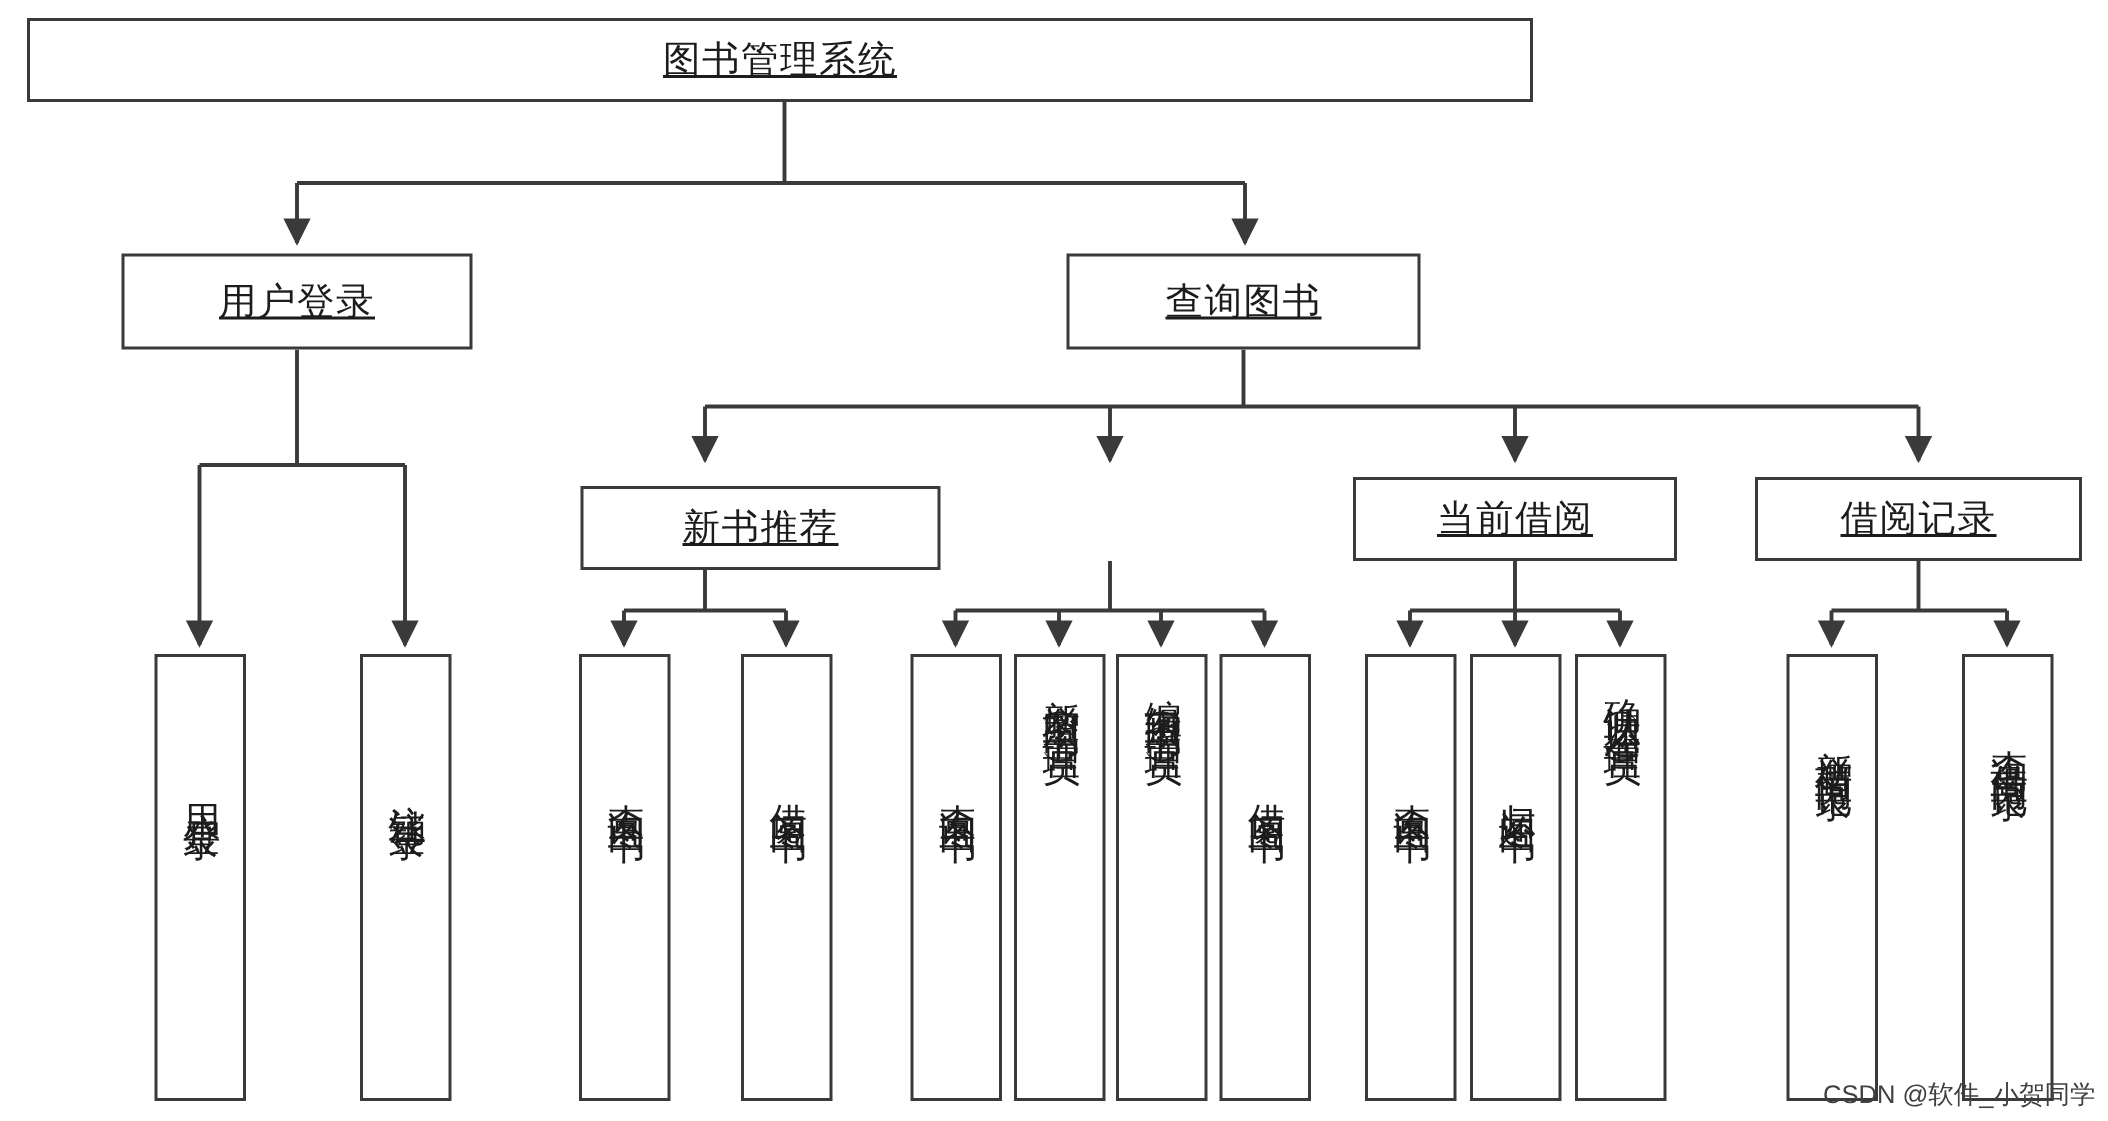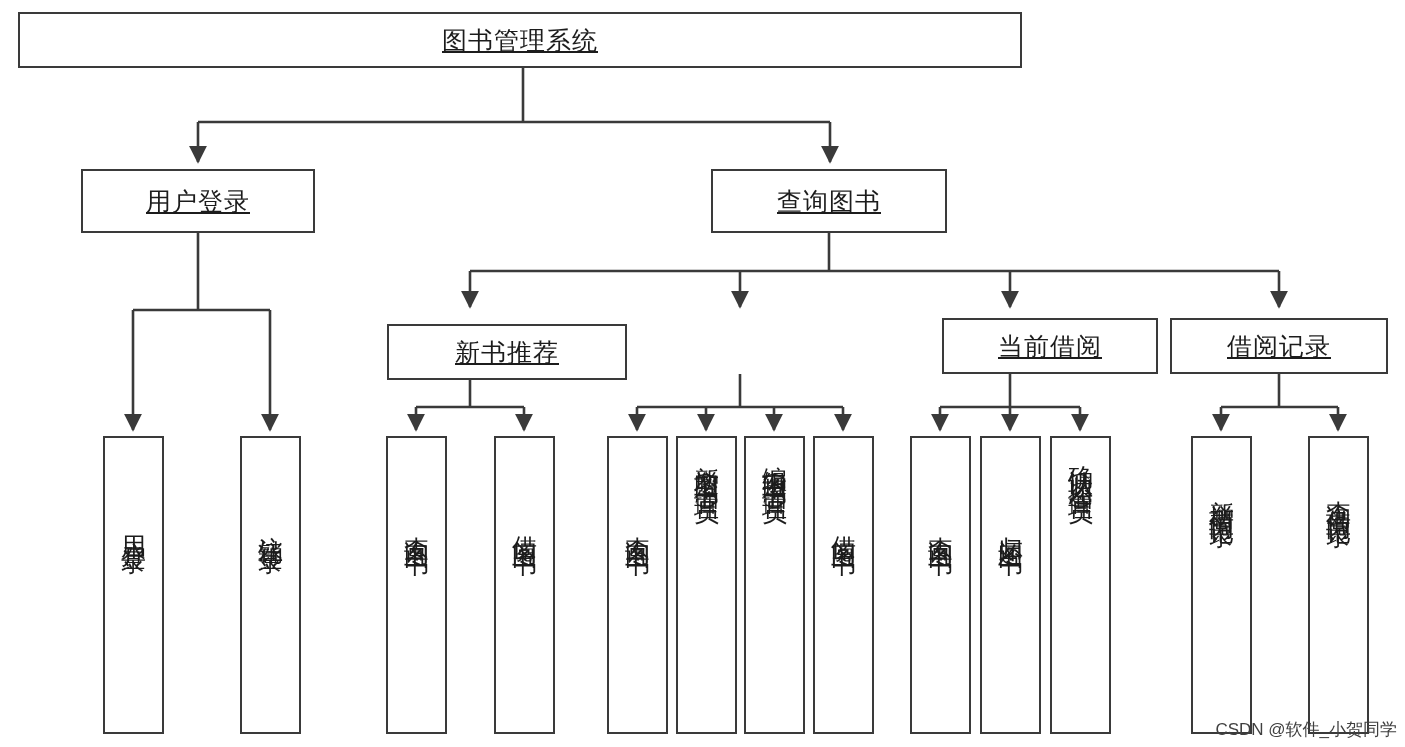--- a/index.html
+++ b/index.html
@@ -138,21 +138,21 @@
   <div class="node horiz" style="left:81px; top:169px; width:234px; height:64px;">
     <span class="label">用户登录</span>
   </div>
   <div class="node horiz" style="left:711px; top:169px; width:236px; height:64px;">
     <span class="label">查询图书</span>
   </div>
 
   <div class="node horiz" style="left:362px; top:324px; width:240px; height:56px;margin-left:25px;">
     <span class="label">新书推荐</span>
   </div>
-  <div class="node horiz" style="left:902px; top:318px; width:216px; height:56px;margin-left:40px;">
+  <div class="node horiz" style="left:902px; top:318px; width:216px; height:56px;">
     <span class="label">当前借阅</span>
   </div>
   <div class="node horiz" style="left:1170px; top:318px; width:218px; height:56px;">
     <span class="label">借阅记录</span>
   </div>
 
   <div class="node vert" style="left:103px; top:436px; width:61px; height:298px; padding-top:78px;">
     <span class="label">用户登录</span>
   </div>
   <div class="node vert" style="left:240px; top:436px; width:61px; height:298px; padding-top:78px;">

